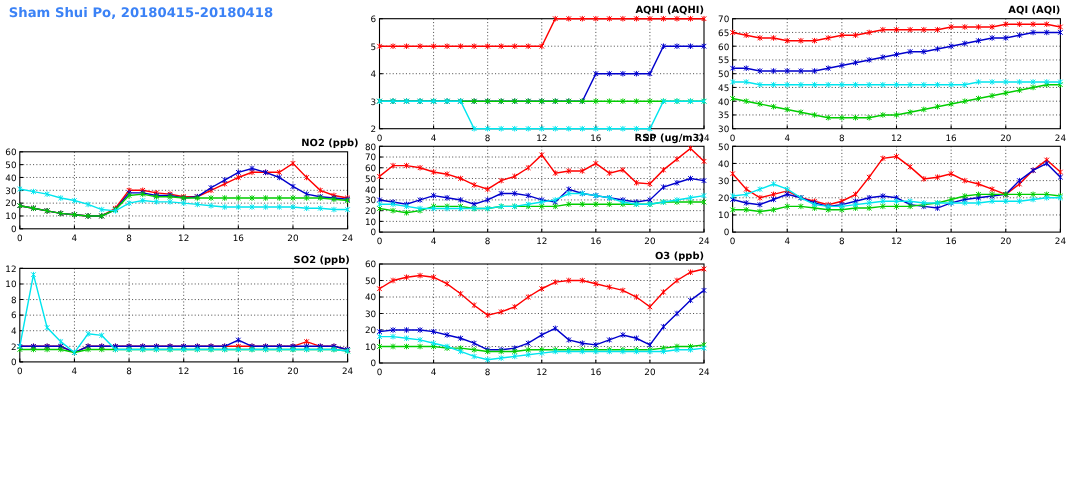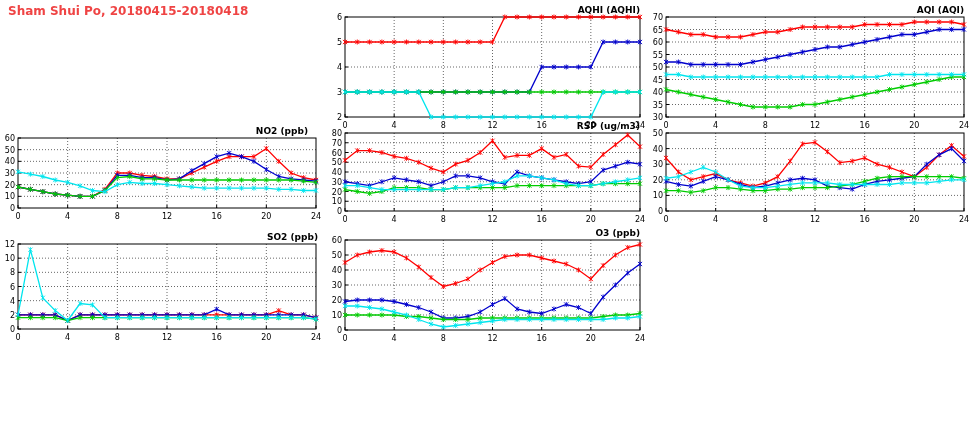--- a/index.html
+++ b/index.html
@@ -1,17 +1,17 @@
 <!DOCTYPE html>
 <html><head>
 <meta charset="utf-8">
 <style>
   html,body{margin:0;padding:0;background:#ffffff;}
   body{width:975px;height:447px;font-family:"DejaVu Sans",sans-serif;overflow:hidden;position:relative;}
-  #title{position:absolute;left:8px;top:4px;font-size:12px;font-weight:bold;color:#ef4444;font-family:"DejaVu Sans",sans-serif;letter-spacing:0px;}
+  #title{position:absolute;left:8px;top:4px;font-size:12px;font-weight:bold;color:#3b82f6;font-family:"DejaVu Sans",sans-serif;letter-spacing:0px;}
   .panel{position:absolute;}
   .plotlabel{position:absolute;font-size:9px;font-weight:bold;color:#000;text-align:right;}
   svg{display:block;}
   .tick{font-size:8px;fill:#000;font-family:"DejaVu Sans",sans-serif;}
 </style>
 </head>
 <body>
 
 <div id="title">Sham Shui Po, 20180415-20180418</div>
 
@@ -452,21 +452,21 @@
         <path d="M 226.98333333333335 186.06666666666666 L 231.18333333333334 190.26666666666665 M 231.18333333333334 186.06666666666666 L 226.98333333333335 190.26666666666665 M 229.08333333333334 185.64666666666665 L 229.08333333333334 190.68666666666667" stroke="#00e5ee" stroke-width="0.9" fill="none"></path>
         <path d="M 239.4 186.06666666666666 L 243.6 190.26666666666665 M 243.6 186.06666666666666 L 239.4 190.26666666666665 M 241.5 185.64666666666665 L 241.5 190.68666666666667" stroke="#00e5ee" stroke-width="0.9" fill="none"></path>
         <path d="M 251.81666666666666 186.06666666666666 L 256.01666666666665 190.26666666666665 M 256.01666666666665 186.06666666666666 L 251.81666666666666 190.26666666666665 M 253.91666666666666 185.64666666666665 L 253.91666666666666 190.68666666666667" stroke="#00e5ee" stroke-width="0.9" fill="none"></path>
         <path d="M 264.23333333333335 186.06666666666666 L 268.4333333333334 190.26666666666665 M 268.4333333333334 186.06666666666666 L 264.23333333333335 190.26666666666665 M 266.33333333333337 185.64666666666665 L 266.33333333333337 190.68666666666667" stroke="#00e5ee" stroke-width="0.9" fill="none"></path>
         <path d="M 276.65 187.23333333333335 L 280.85 191.43333333333334 M 280.85 187.23333333333335 L 276.65 191.43333333333334 M 278.75 186.81333333333333 L 278.75 191.85333333333335" stroke="#00e5ee" stroke-width="0.9" fill="none"></path>
         <path d="M 289.0666666666666 187.23333333333335 L 293.26666666666665 191.43333333333334 M 293.26666666666665 187.23333333333335 L 289.0666666666666 191.43333333333334 M 291.16666666666663 186.81333333333333 L 291.16666666666663 191.85333333333335" stroke="#00e5ee" stroke-width="0.9" fill="none"></path>
         <path d="M 301.48333333333335 188.4 L 305.6833333333334 192.6 M 305.6833333333334 188.4 L 301.48333333333335 192.6 M 303.58333333333337 187.98 L 303.58333333333337 193.02" stroke="#00e5ee" stroke-width="0.9" fill="none"></path>
         <path d="M 313.9 188.4 L 318.1 192.6 M 318.1 188.4 L 313.9 192.6 M 316 187.98 L 316 193.02" stroke="#00e5ee" stroke-width="0.9" fill="none"></path>
       </svg>
     </div>
-    <div class="plotlabel" style="left: 10px; top: 126px; width: 298px;">NO2 (ppb)</div>
+    <div class="plotlabel" style="left: 28px; top: 126px; width: 298px;">NO2 (ppb)</div>
     <div class="panel" style="left: 0px; top: 0px; width: 975px; height: 447px; pointer-events: none;">
       <svg width="975" height="447" style="position: absolute; left: 0px; top: 0px;">
         <line x1="345" x2="640" y1="201.25" y2="201.25" stroke="#000" stroke-width="0.6" stroke-dasharray="1,2"></line>
         <line x1="345" x2="640" y1="191.5" y2="191.5" stroke="#000" stroke-width="0.6" stroke-dasharray="1,2"></line>
         <line x1="345" x2="640" y1="181.75" y2="181.75" stroke="#000" stroke-width="0.6" stroke-dasharray="1,2"></line>
         <line x1="345" x2="640" y1="172" y2="172" stroke="#000" stroke-width="0.6" stroke-dasharray="1,2"></line>
         <line x1="345" x2="640" y1="162.25" y2="162.25" stroke="#000" stroke-width="0.6" stroke-dasharray="1,2"></line>
         <line x1="345" x2="640" y1="152.5" y2="152.5" stroke="#000" stroke-width="0.6" stroke-dasharray="1,2"></line>
         <line x1="345" x2="640" y1="142.75" y2="142.75" stroke="#000" stroke-width="0.6" stroke-dasharray="1,2"></line>
         <line y1="133" y2="211" x1="394.1666666666667" x2="394.1666666666667" stroke="#000" stroke-width="0.6" stroke-dasharray="1,2"></line>

